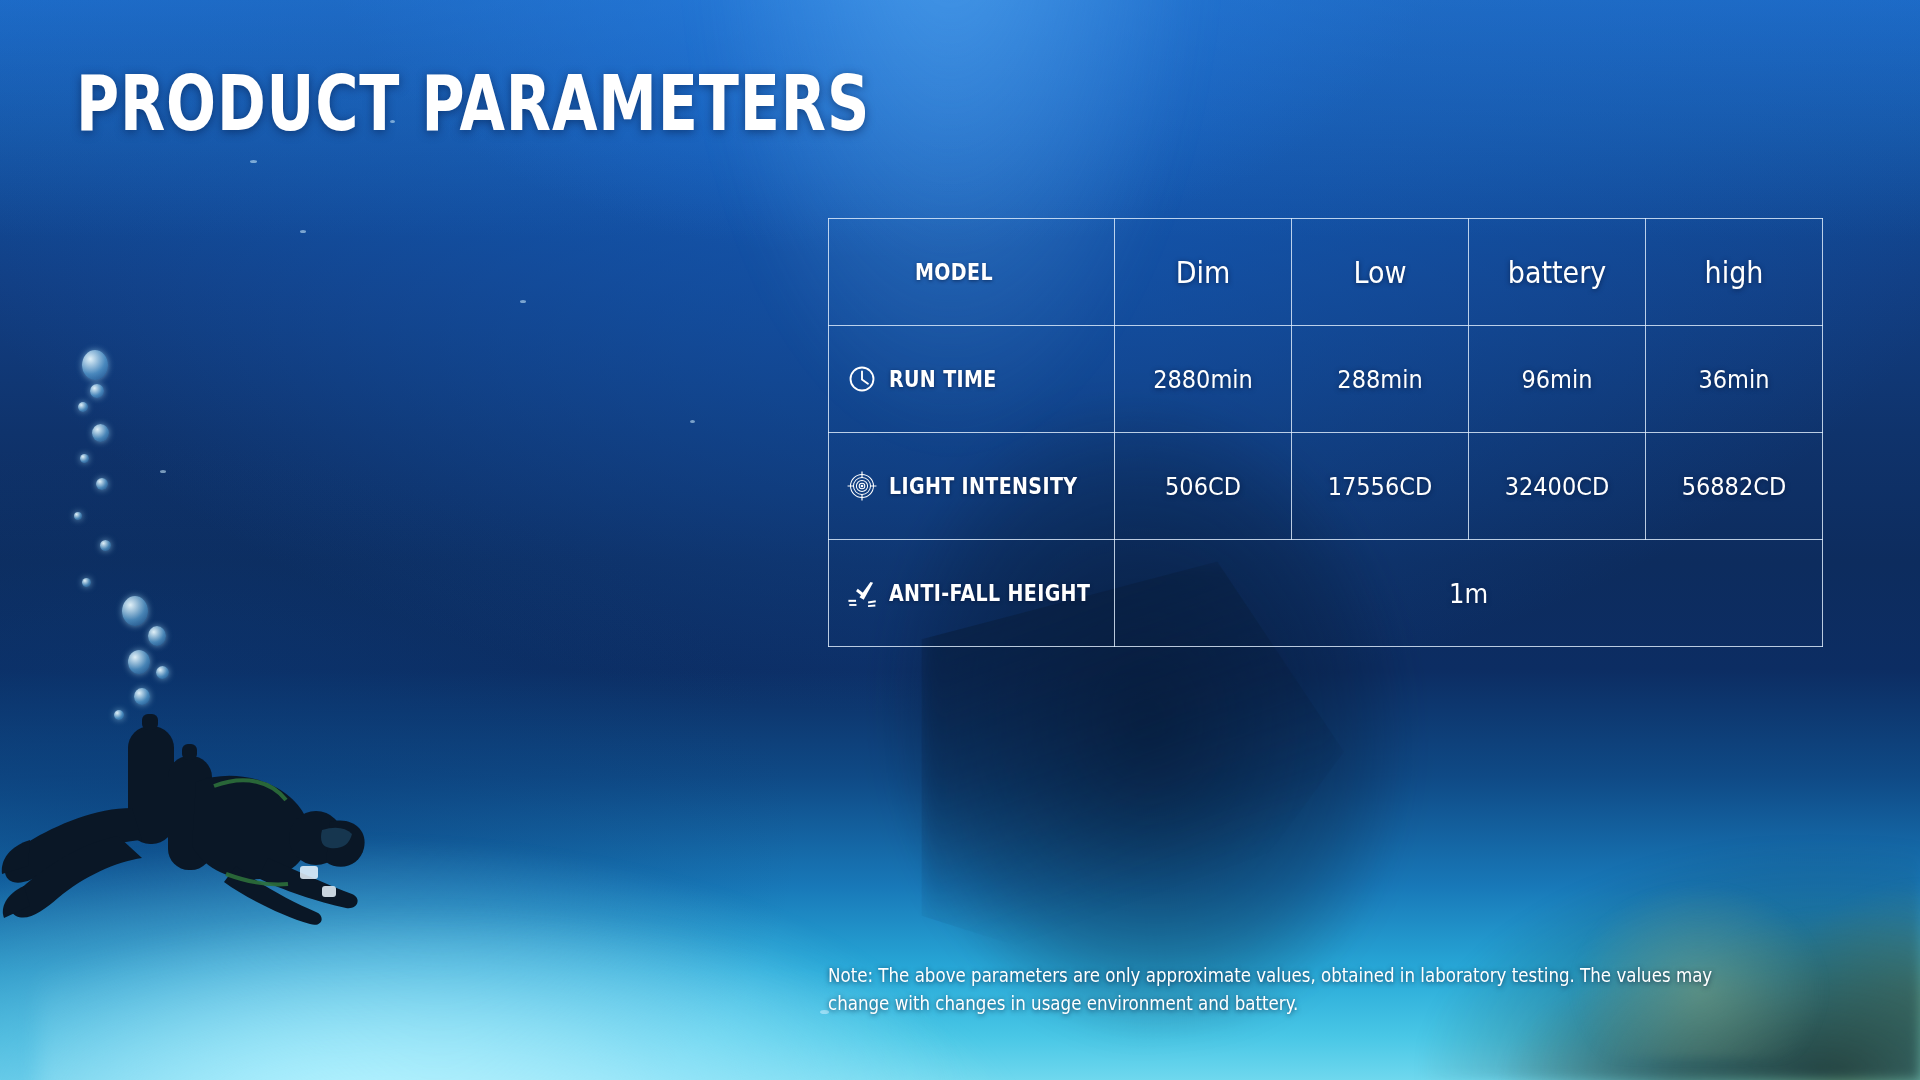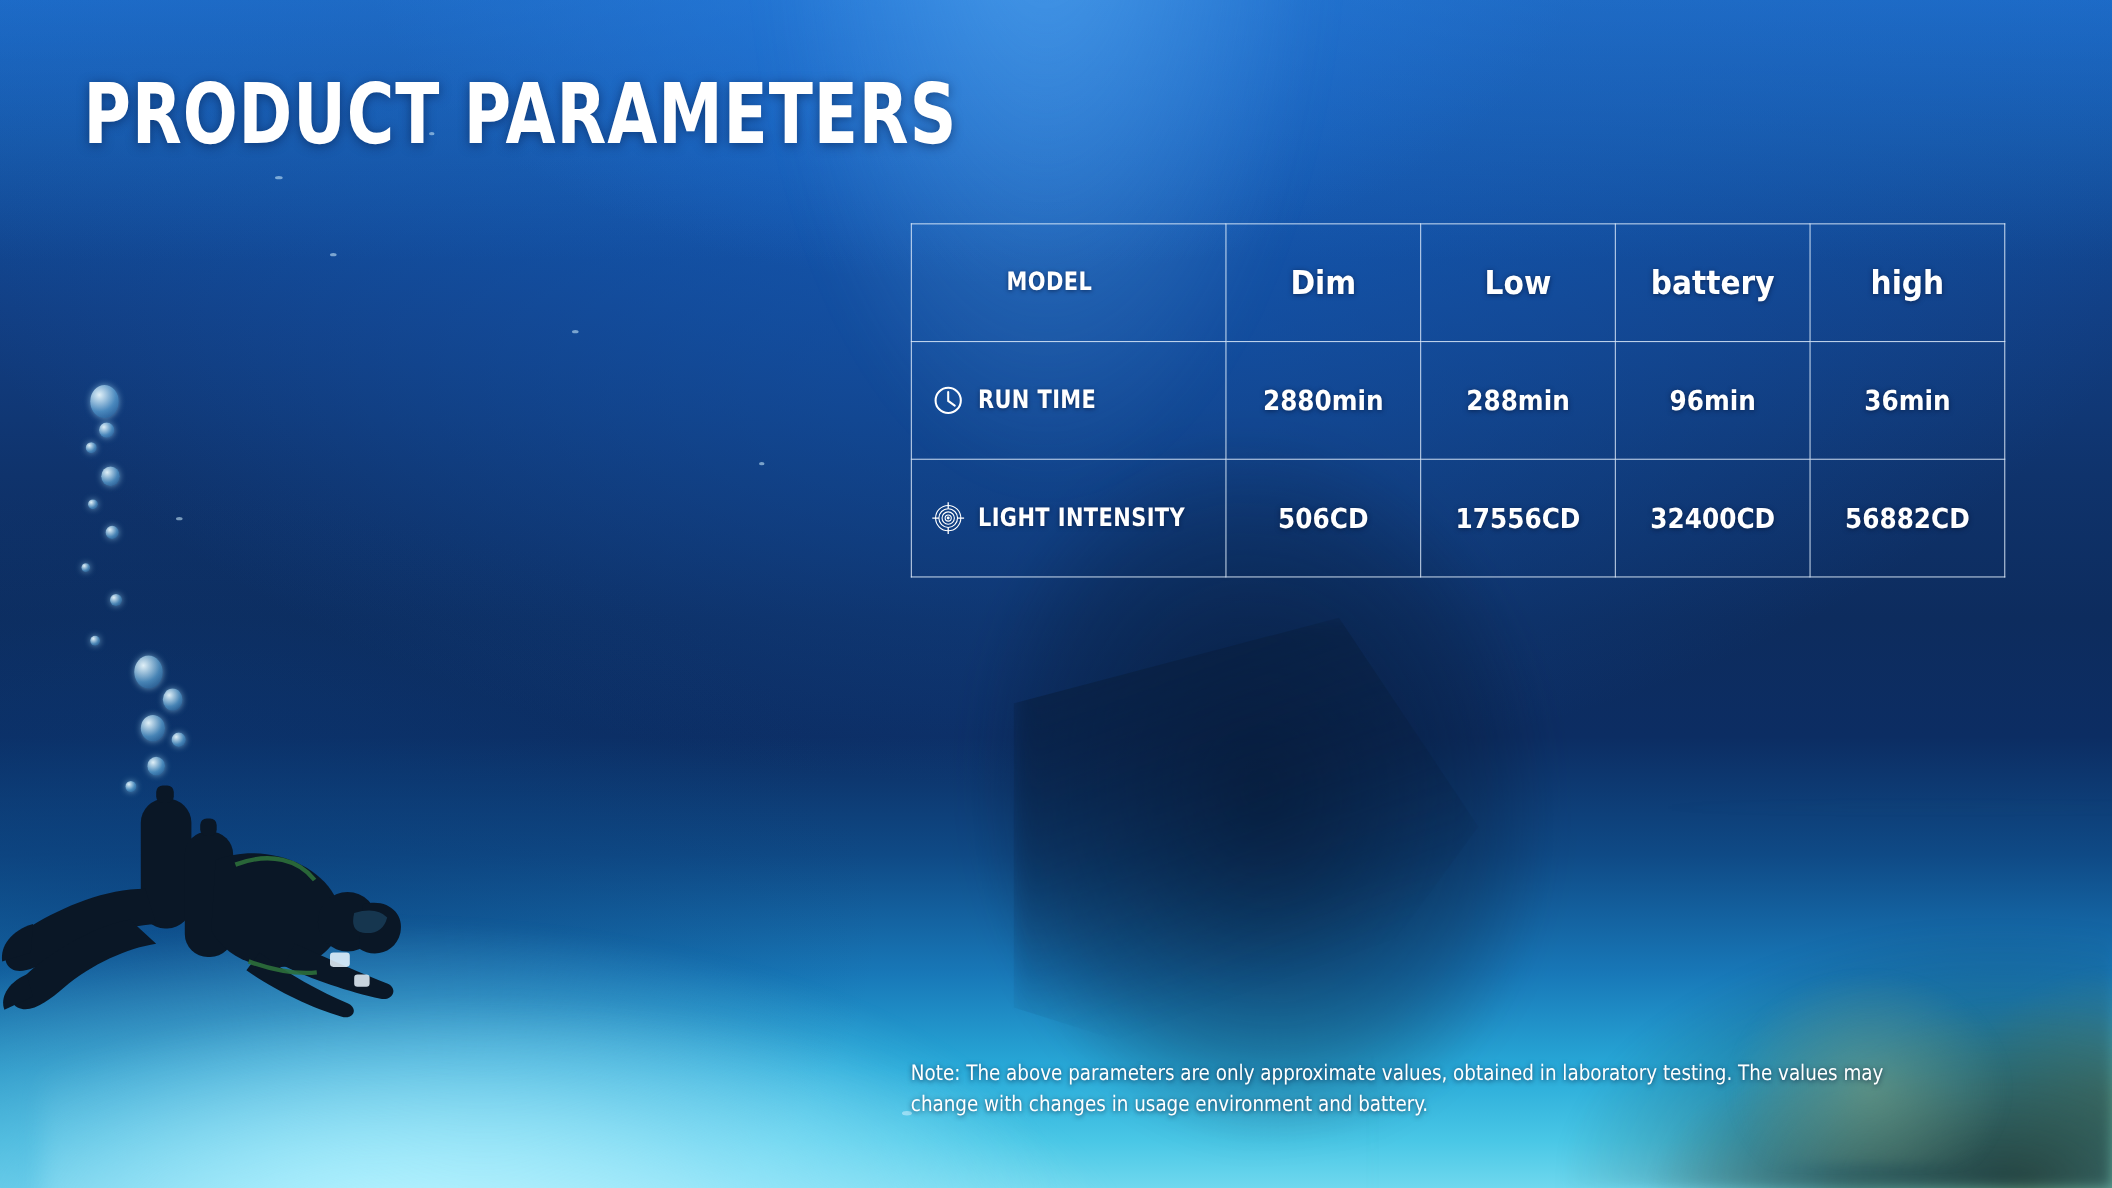--- a/index.html
+++ b/index.html
@@ -115,21 +115,21 @@
     line-height:1;
     transform:scaleX(.86);
     transform-origin:left center;
     text-shadow:0 2px 10px rgba(0,20,60,.5);
     white-space:nowrap;
   }
 
   
   #table-wrap{
     position:absolute;
-    left:828px; top:203px;
+    left:828px; top:218px;
     width:994px;
   }
   table{
     width:100%;
     border-collapse:collapse;
     table-layout:fixed;
   }
   td{
     border:1px solid rgba(225,238,252,.82);
     text-align:center;
@@ -159,21 +159,21 @@
     white-space:nowrap;
     text-shadow:0 1px 4px rgba(0,15,45,.55);
   }
   .label-text.model-pad{ margin-left:70px; }
   .ico{ width:34px; height:34px; flex:0 0 34px; display:block; }
   .ico svg{ width:100%; height:100%; display:block; }
 
   .val{
     font-family:"DejaVu Sans Condensed","Liberation Sans Narrow","Liberation Sans", sans-serif;
     font-size:25px;
-    font-weight:bold;
+    font-weight:normal;
     transform:scaleX(.95);
     white-space:nowrap;
     text-shadow:0 1px 5px rgba(0,15,45,.6);
   }
   .val.head{ font-size:30px; }
   .val.span{ font-size:27px; }
 
   #note{
     position:absolute;
     left:828px; top:962px;
@@ -326,18 +326,36 @@
             </span>
             <span class="label-text">LIGHT INTENSITY</span>
           </div>
         </td>
         <td><span class="val">506CD</span></td>
         <td><span class="val">17556CD</span></td>
         <td><span class="val">32400CD</span></td>
         <td><span class="val">56882CD</span></td>
       </tr>
 
+      <tr>
+        <td class="label-cell">
+          <div class="label-inner">
+            <span class="ico">
+              <svg viewBox="0 0 40 40" fill="#fff">
+                <path d="M30 7 L17 25 L22 28 L33 8 Z"></path>
+                <path d="M15 15 L24 22 L22 25 L13 18 Z"></path>
+                <path d="M4 28 h9 v2.4 h-9 Z"></path>
+                <path d="M5 33 h8.5 v2.2 h-8.5 Z"></path>
+                <path d="M27 30 l9 -1.6 l.4 2.4 l-9 1.6 Z"></path>
+                <path d="M27 34.4 l8.6 -.8 l.2 2.2 l-8.6 .8 Z"></path>
+              </svg>
+            </span>
+            <span class="label-text">ANTI-FALL HEIGHT</span>
+          </div>
+        </td>
+        <td colspan="4"><span class="val span">1m</span></td>
+      </tr>
 
     </tbody>
   </table>
 </div>
 
 <p id="note">Note: The above parameters are only approximate values, obtained in laboratory testing. The values may change with changes in usage environment and battery.</p>
 
 </body></html>

